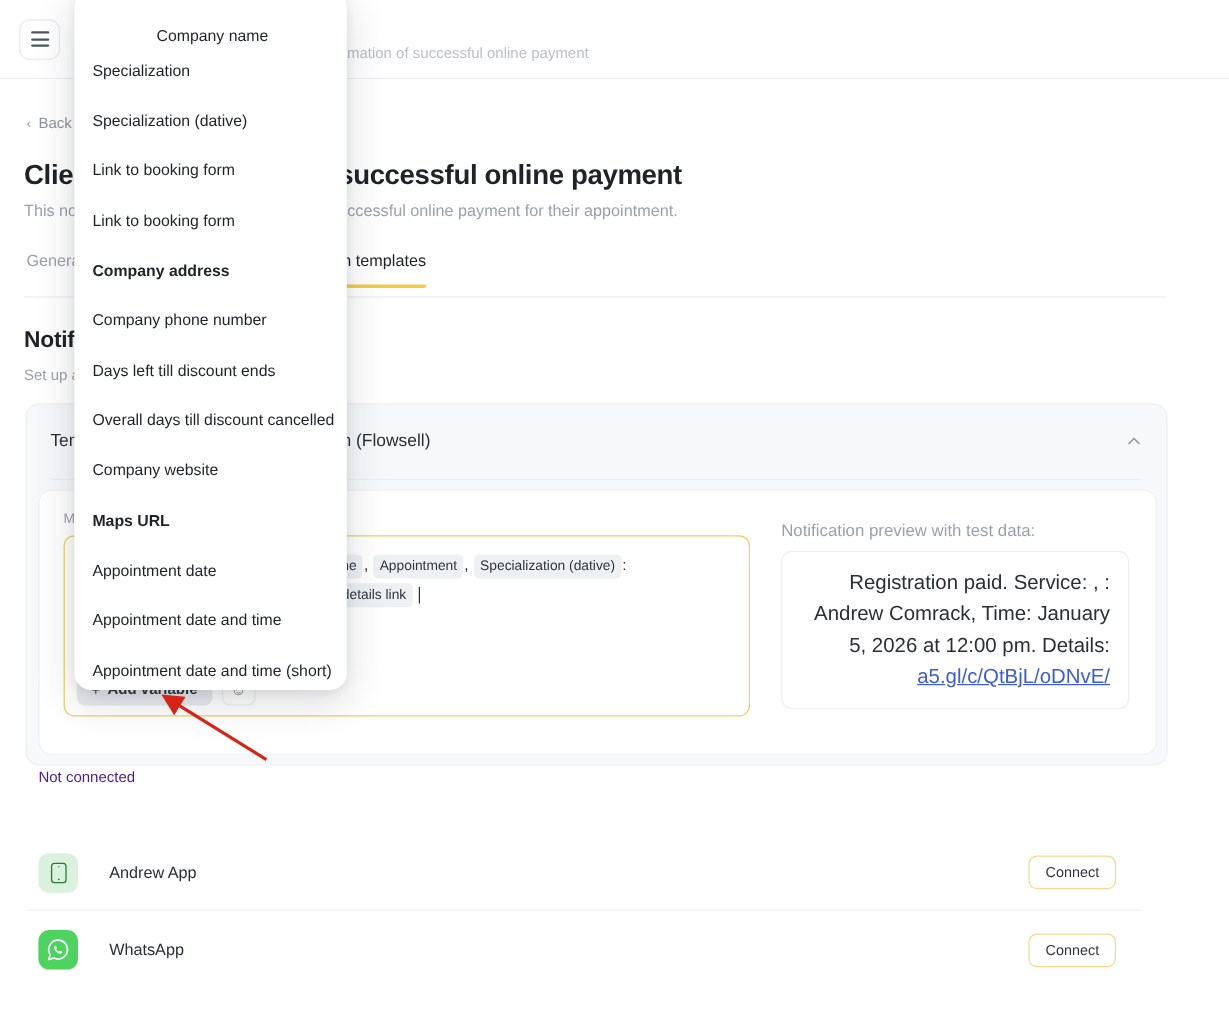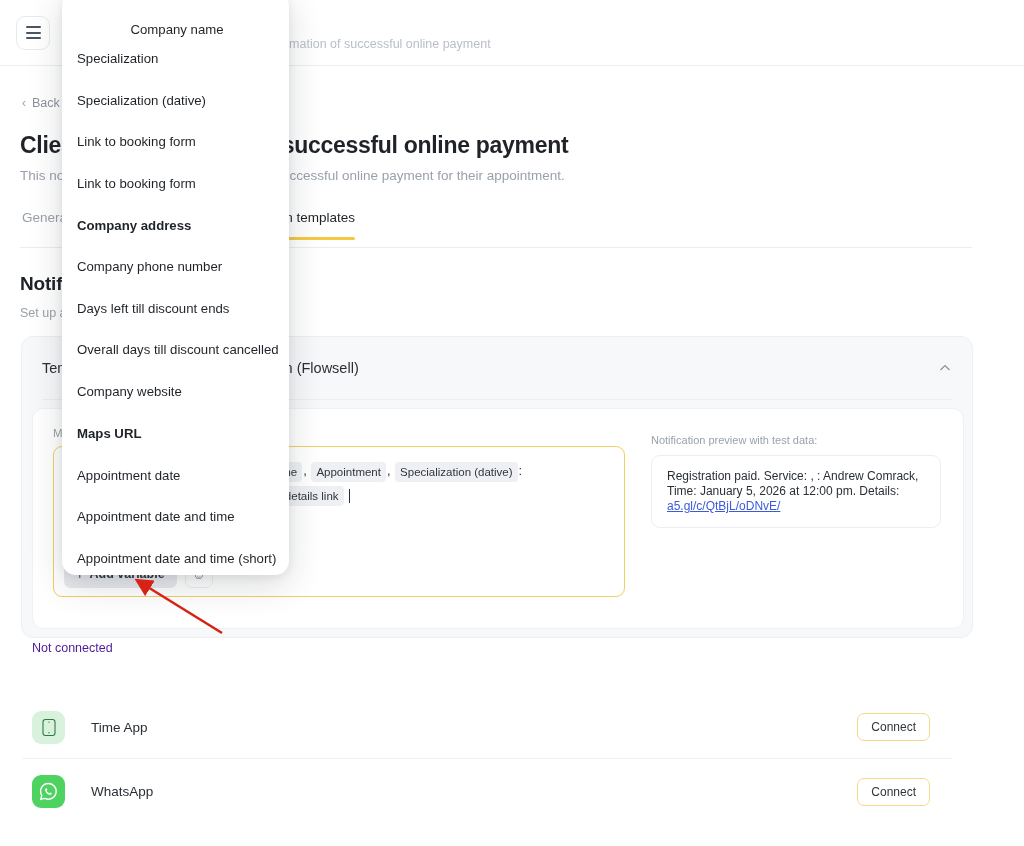--- a/index.html
+++ b/index.html
@@ -99,24 +99,24 @@
     background:#e7e9ee; border-radius:7px; padding:6px 12px;
     font-size:12.5px; color:#31363d; font-weight:700; cursor:pointer; border:none;
   }
   .addvar .plus { font-weight:400; font-size:13px; }
   .emoji-btn {
     width:28px; height:28px; border:1px solid #eceef1; border-radius:7px; background:#fff;
     display:flex; align-items:center; justify-content:center; color:#6c727c; font-size:13px; cursor:pointer;
   }
 
   .right-pane { flex:1; padding:25px 22px 0 6px; }
-  .prev-label { font-size:11px; color:#9aa1ab; margin-bottom:9px; }
+  .prev-label { font-size:14px; color:#9aa1ab; margin-bottom:9px; }
   .prev-box {
     border:1px solid #eceef1; border-radius:9px; background:#fff;
-    padding:13px 15px; font-size:12px; line-height:15px; color:#2a2f36;
+    padding:13px 15px; font-size:17px; line-height:26px; color:#2a2f36;text-align:right;
   }
   .prev-box a { color:#3b5bdb; text-decoration:underline; }
 
   
   .notconn { position:absolute; left:32px; top:575px; font-size:12.5px; color:#4c1d95; }
   .conn-row {
     position:absolute; left:22px; width:930px; height:63px; display:flex; align-items:center;
   }
   .conn-row.r1 { top:630px; border-bottom:1px solid #f0f1f4; }
   .conn-row.r2 { top:694px; }
@@ -232,21 +232,21 @@
     <div class="notconn">Not connected</div>
 
     <div class="conn-row r1">
       <div class="conn-icon brand">
         <svg width="16" height="19" viewBox="0 0 16 19" fill="none" stroke="#2f7a3f" stroke-width="1.1">
           <rect x="2" y="1.5" width="12" height="16" rx="2.4"></rect>
           <circle cx="8" cy="4.2" r="0.6" fill="#2f7a3f" stroke="none"></circle>
           <circle cx="8" cy="14.8" r="0.7" fill="#2f7a3f" stroke="none"></circle>
         </svg>
       </div>
-      <div class="conn-name">Time App</div>
+      <div class="conn-name">Andrew App</div>
       <button class="connect-btn">Connect</button>
     </div>
 
     <div class="conn-row r2">
       <div class="conn-icon wa">
         <svg width="21" height="21" viewBox="0 0 24 24" fill="none" stroke="#ffffff" stroke-width="1.6">
           <path d="M12 2.8a9 9 0 0 0-7.7 13.7L3.2 21l4.7-1.1A9 9 0 1 0 12 2.8z"></path>
           <path d="M9.2 8.2c.3-.1.6 0 .8.4l.6 1.2c.1.3.1.5-.1.7l-.4.4c-.1.2-.2.4 0 .7.5.9 1.3 1.7 2.2 2.1.3.1.5.1.7-.1l.4-.4c.2-.2.4-.2.7-.1l1.2.6c.4.2.5.5.4.8-.2.7-.9 1.3-1.7 1.3-2.6 0-5.9-3.3-5.9-5.9 0-.8.5-1.5 1.1-1.7z" fill="#ffffff" stroke="none"></path>
         </svg>
       </div>

